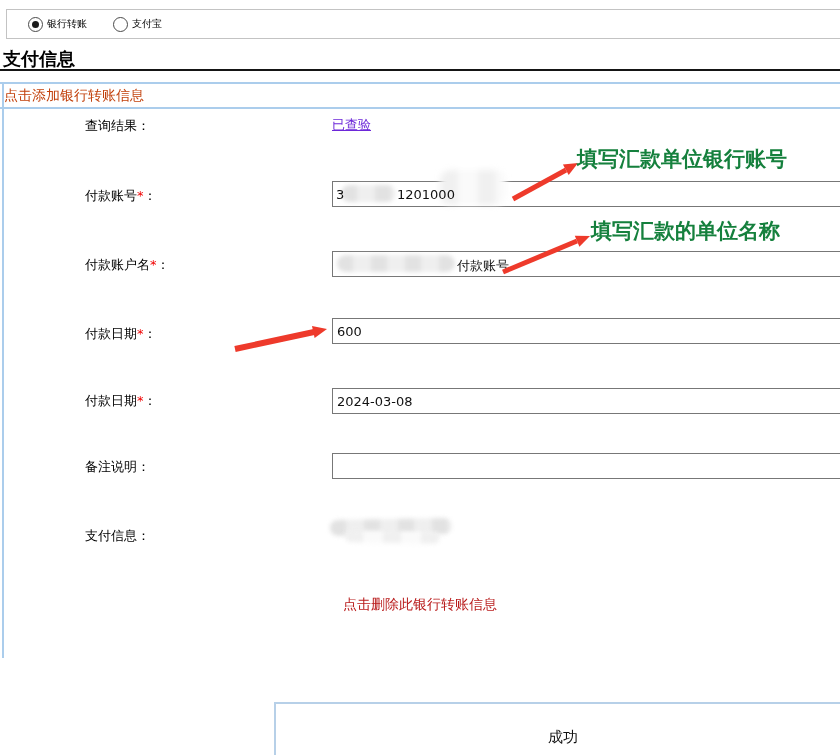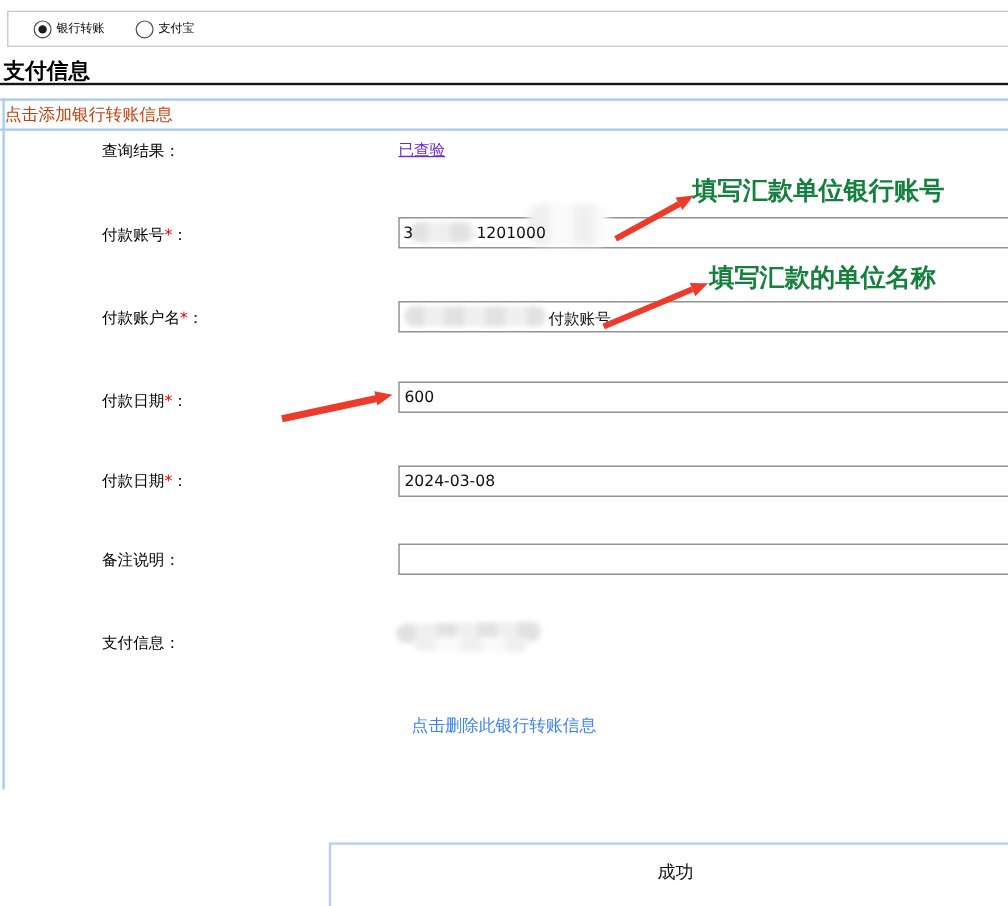--- a/index.html
+++ b/index.html
@@ -36,31 +36,31 @@
   }
   .verified{position:absolute;left:332px;top:116px;font-size:13px;color:#6d28d9;text-decoration:underline;}
   .inline-val{position:absolute;font-size:13px;color:#111;z-index:6;pointer-events:none;white-space:nowrap;}
   
   .smudge{position:absolute;border-radius:11px;filter:blur(2px);z-index:5;pointer-events:none;}
   .sm-gray{background:repeating-linear-gradient(90deg,#e2e2e2 0 16px,#efefef 16px 34px);}
   .sm-light{background:repeating-linear-gradient(90deg,#f0f0f0 0 18px,#fafafa 18px 38px);}
   
   .red-tip{position:absolute;font-size:21px;font-weight:bold;color:#15803d;white-space:nowrap;z-index:20;}
   .arrow-layer{position:absolute;left:0;top:0;z-index:18;pointer-events:none;}
-  .delete-link{position:absolute;left:343px;top:596px;font-size:14px;color:#3b82f6;cursor:pointer;}
+  .delete-link{position:absolute;left:343px;top:596px;font-size:14px;color:#b91c1c;cursor:pointer;}
   
   .result-title{
     position:absolute;left:112px;top:658px;font-size:25px;color:#111;
     font-family:"DejaVu Serif","Liberation Serif",serif;letter-spacing:2px;white-space:nowrap;
   }
   .result-box{
     position:absolute;left:274px;top:702px;width:578px;height:70px;
     border:2px solid #b7d0e8;box-sizing:border-box;text-align:center;
   }
-  .result-status{display:inline-block;margin-top:14px;font-size:15px;color:#111;}
+  .result-status{display:inline-block;margin-top:24px;font-size:15px;color:#111;}
 </style>
 </head>
 <body>
 
 <div class="page">
 
   <div class="radio-panel">
     <div class="radio-opt">
       <span class="radio-circle checked"></span>
       <span class="radio-label">银行转账</span>

